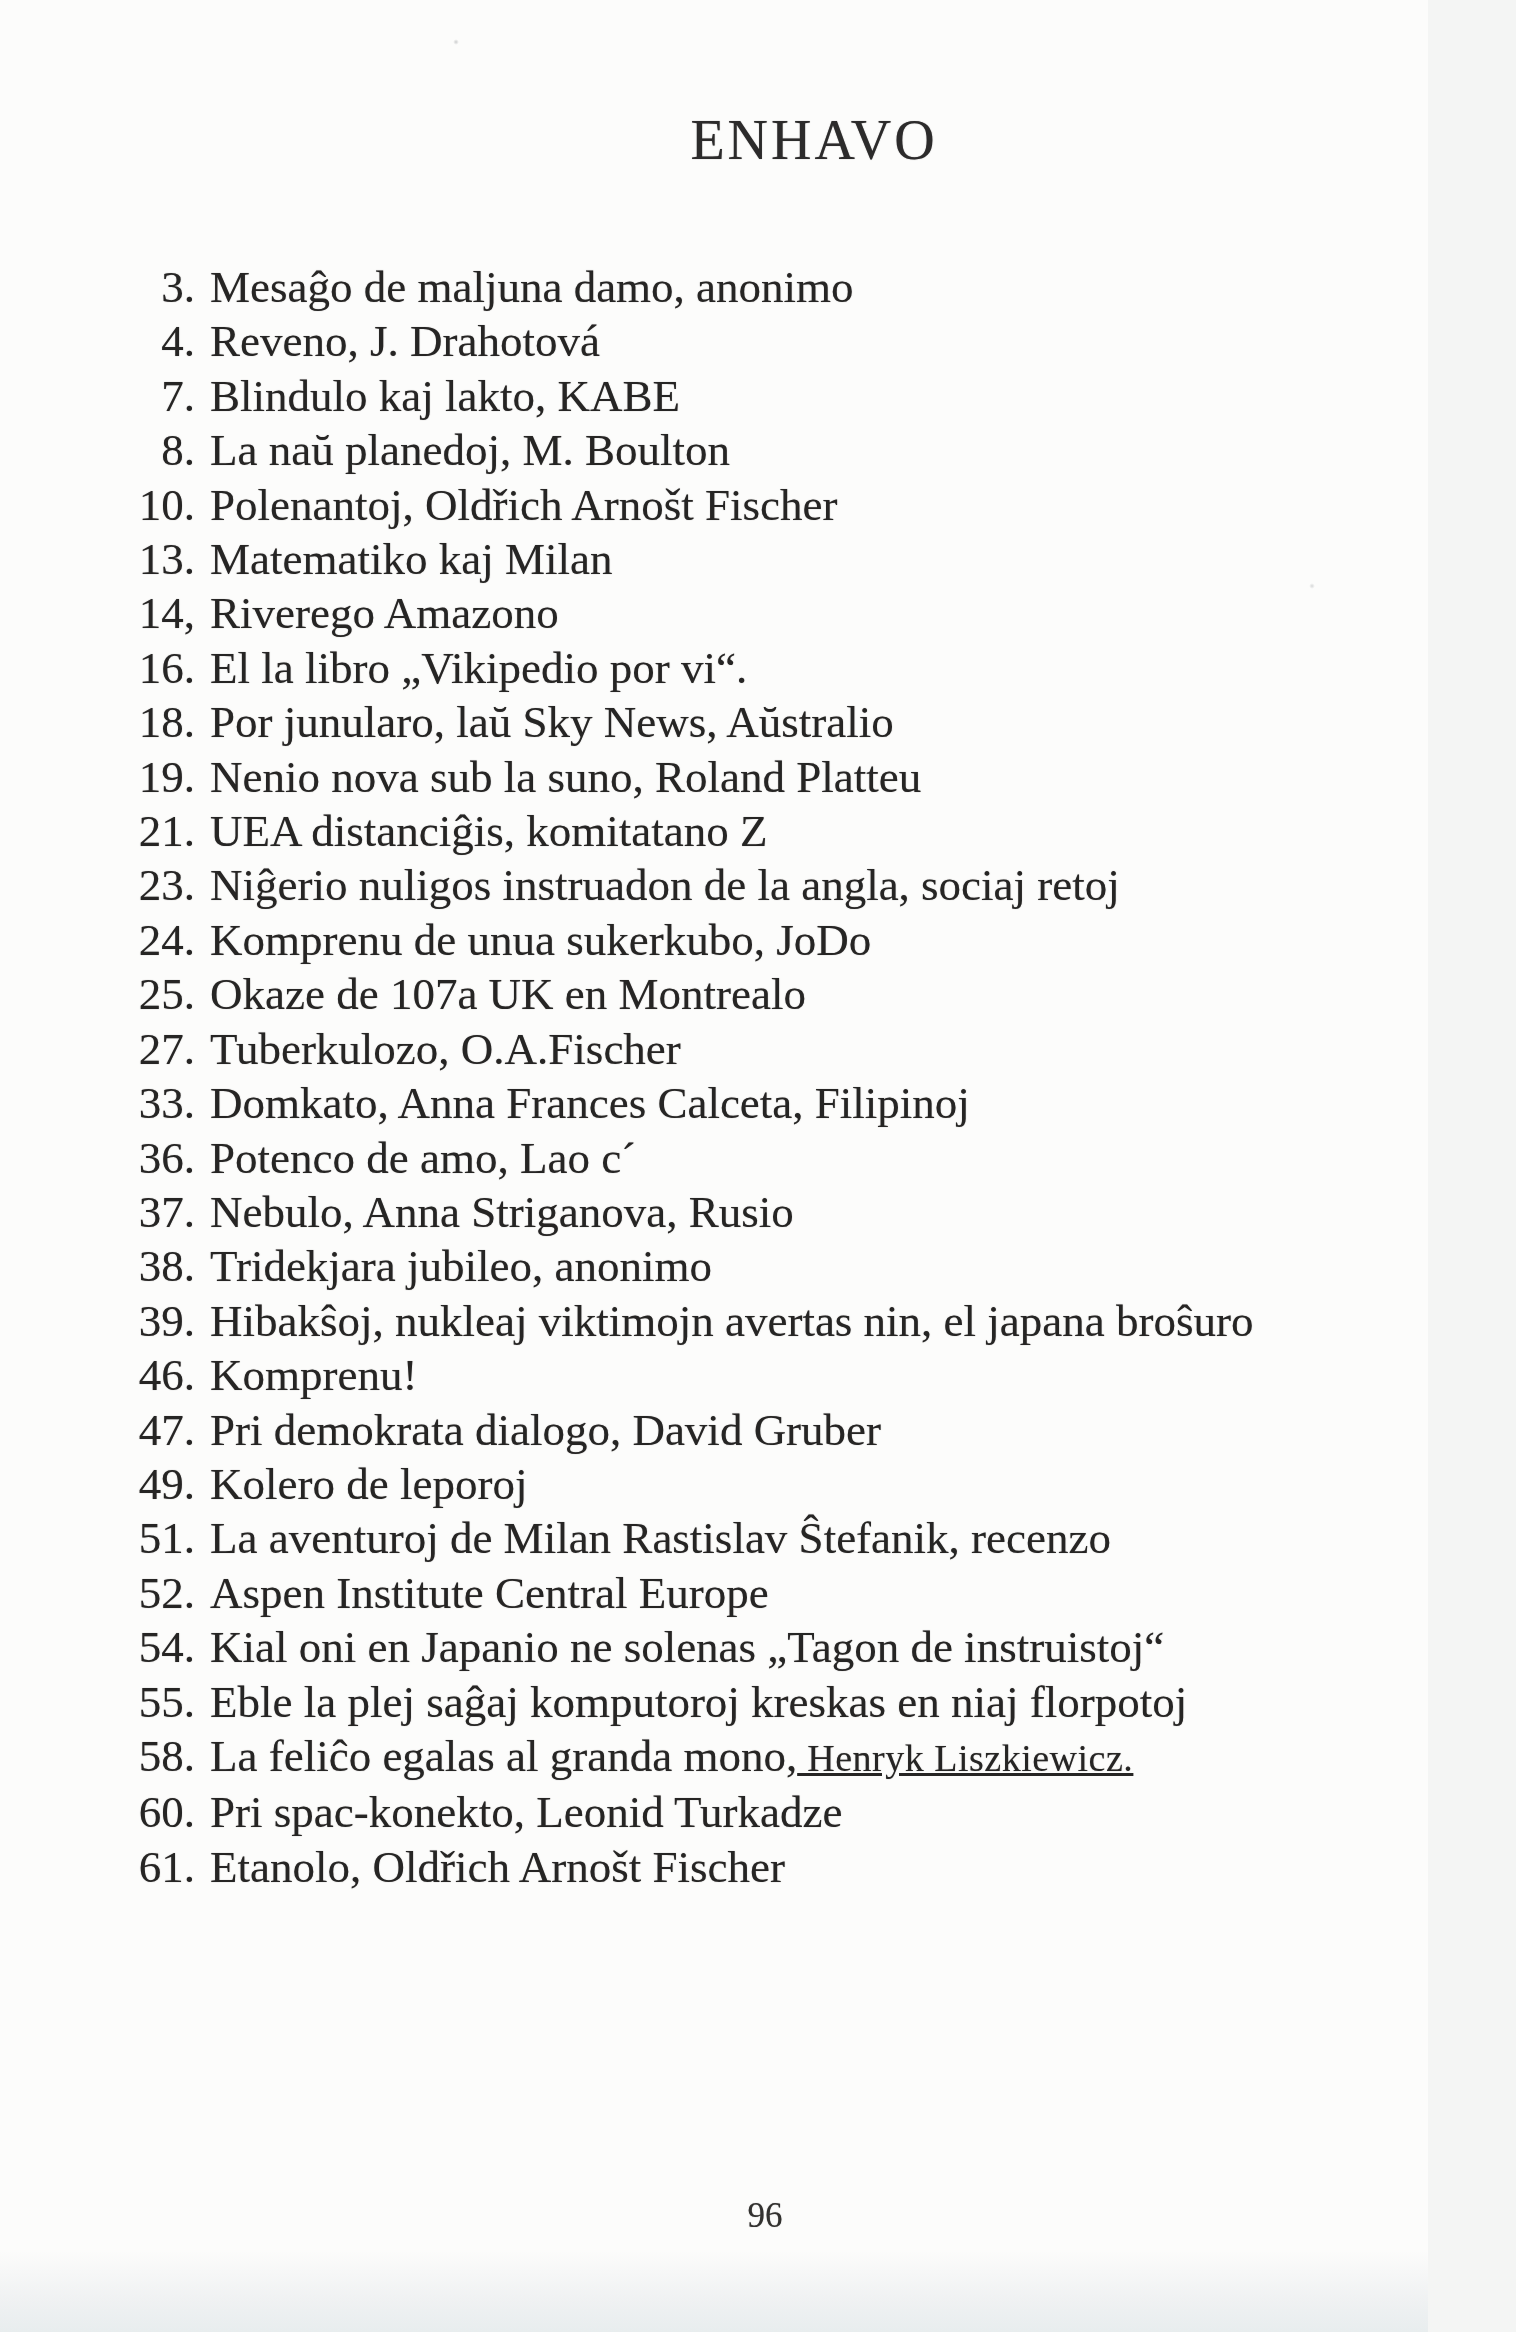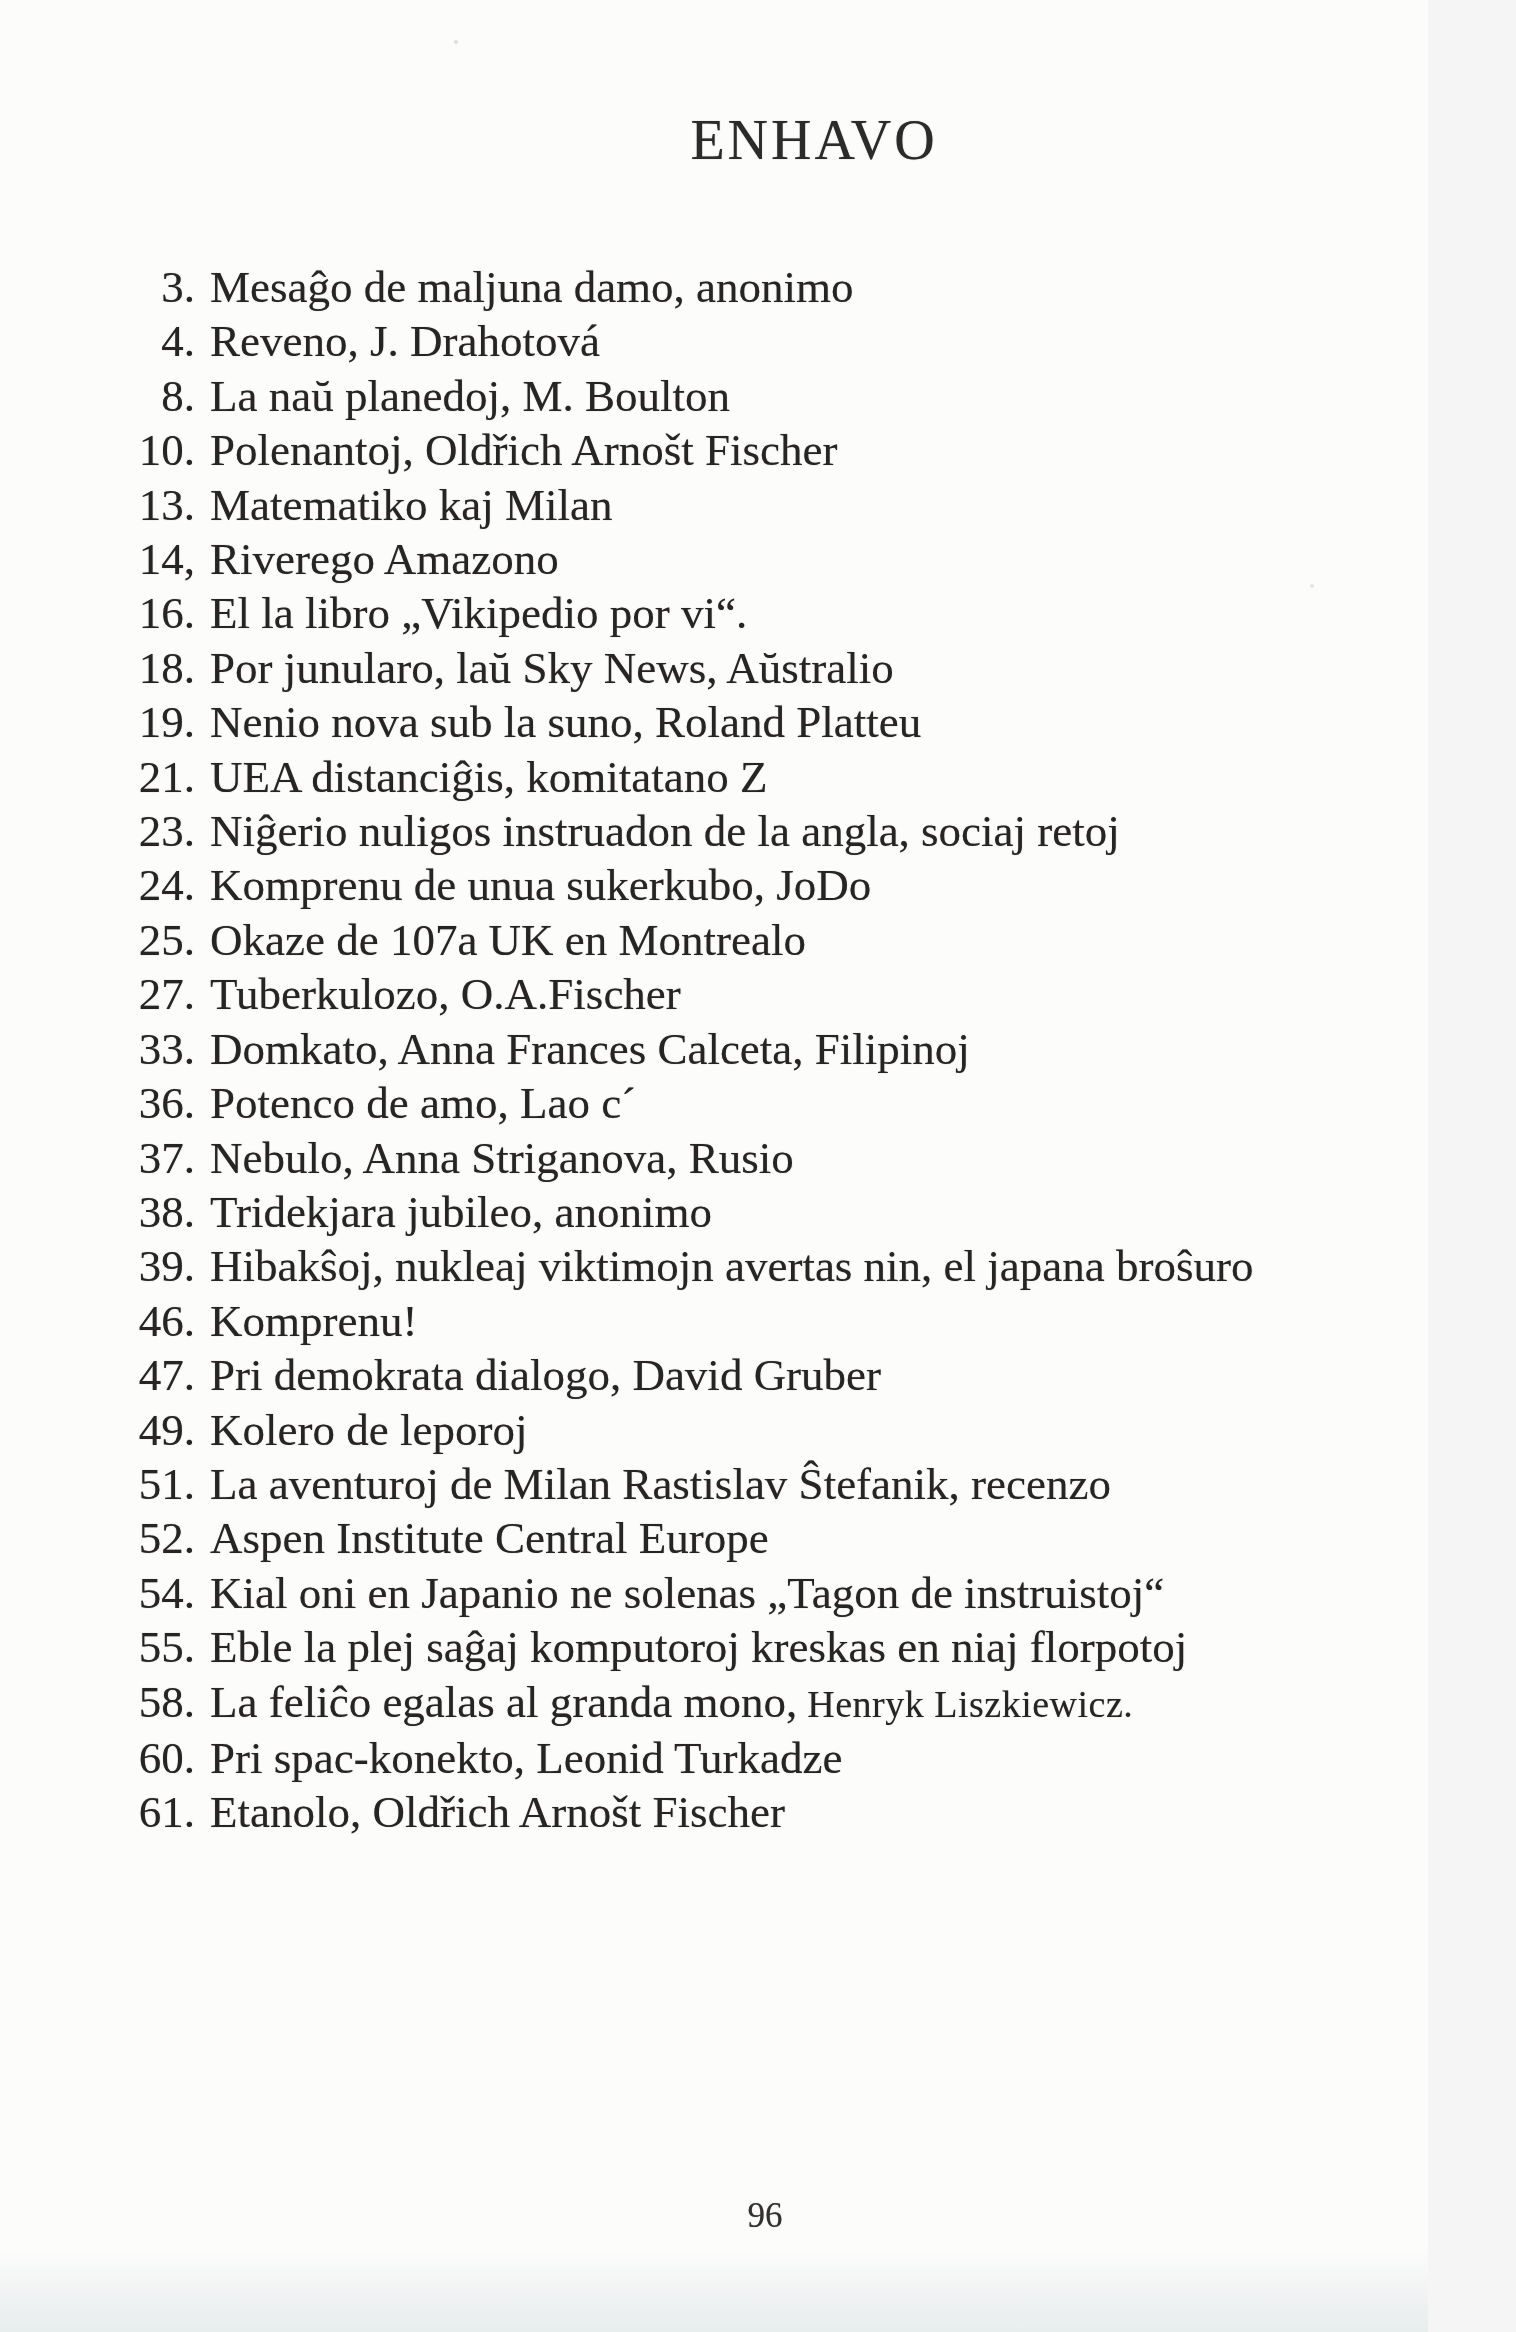--- a/index.html
+++ b/index.html
@@ -54,20 +54,21 @@
     display: inline-block;
     min-width: 68px;
     text-align: right;
   }
   .toc-text {
     padding-left: 15px;
   }
   .toc-text-small {
     font-size: 38px;
     letter-spacing: 0.5px;
+    text-decoration: underline;
   }
   .page-number {
     position: absolute;
     top: 2196px;
     left: 0;
     width: 100%;
     padding-left: 102px;
     box-sizing: border-box;
     text-align: center;
     font-size: 35px;
@@ -77,20 +78,21 @@
 </style>
 </head>
 <body>
 
 <div class="page">
   <div class="page-title">ENHAVO</div>
 
   <div class="toc-list">
       <div class="toc-row"><span class="toc-num">3.</span><span class="toc-text">Mesaĝo de maljuna damo, anonimo</span></div>
       <div class="toc-row"><span class="toc-num">4.</span><span class="toc-text">Reveno, J. Drahotová</span></div>
+      <div class="toc-row"><span class="toc-num">7.</span><span class="toc-text">Blindulo kaj lakto, KABE</span></div>
       <div class="toc-row"><span class="toc-num">8.</span><span class="toc-text">La naŭ planedoj, M. Boulton</span></div>
       <div class="toc-row"><span class="toc-num">10.</span><span class="toc-text">Polenantoj, Oldřich Arnošt Fischer</span></div>
       <div class="toc-row"><span class="toc-num">13.</span><span class="toc-text">Matematiko kaj Milan</span></div>
       <div class="toc-row"><span class="toc-num">14,</span><span class="toc-text">Riverego Amazono</span></div>
       <div class="toc-row"><span class="toc-num">16.</span><span class="toc-text">El la libro „Vikipedio por vi“.</span></div>
       <div class="toc-row"><span class="toc-num">18.</span><span class="toc-text">Por junularo, laŭ Sky News, Aŭstralio</span></div>
       <div class="toc-row"><span class="toc-num">19.</span><span class="toc-text">Nenio nova sub la suno, Roland Platteu</span></div>
       <div class="toc-row"><span class="toc-num">21.</span><span class="toc-text">UEA distanciĝis, komitatano Z</span></div>
       <div class="toc-row"><span class="toc-num">23.</span><span class="toc-text">Niĝerio nuligos instruadon de la angla, sociaj retoj</span></div>
       <div class="toc-row"><span class="toc-num">24.</span><span class="toc-text">Komprenu de unua sukerkubo, JoDo</span></div>

